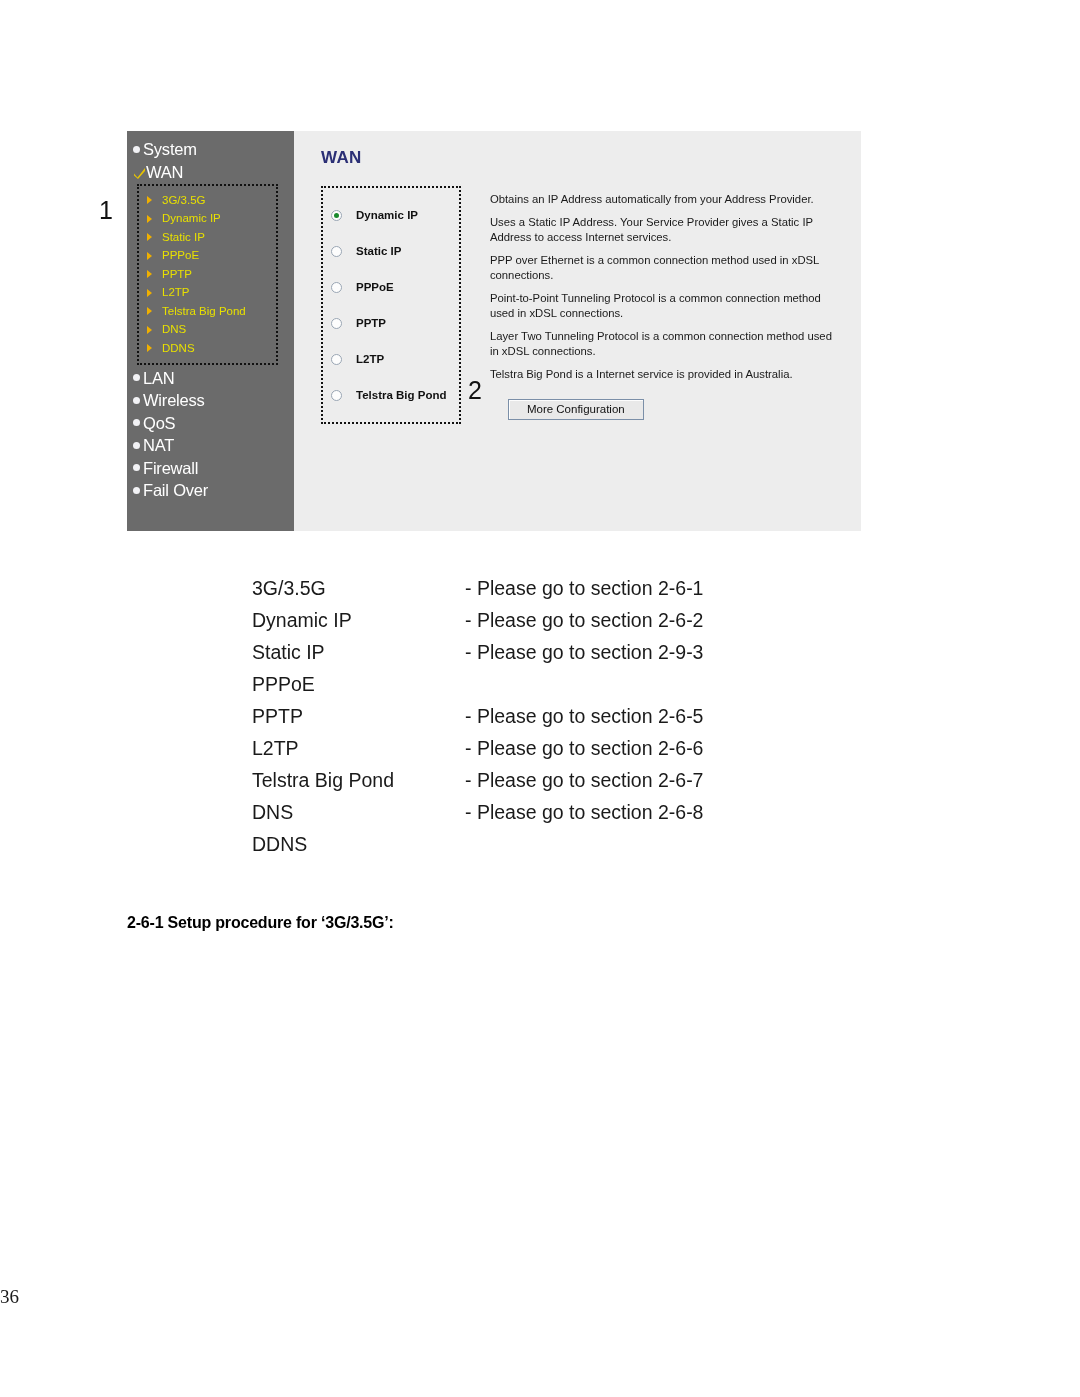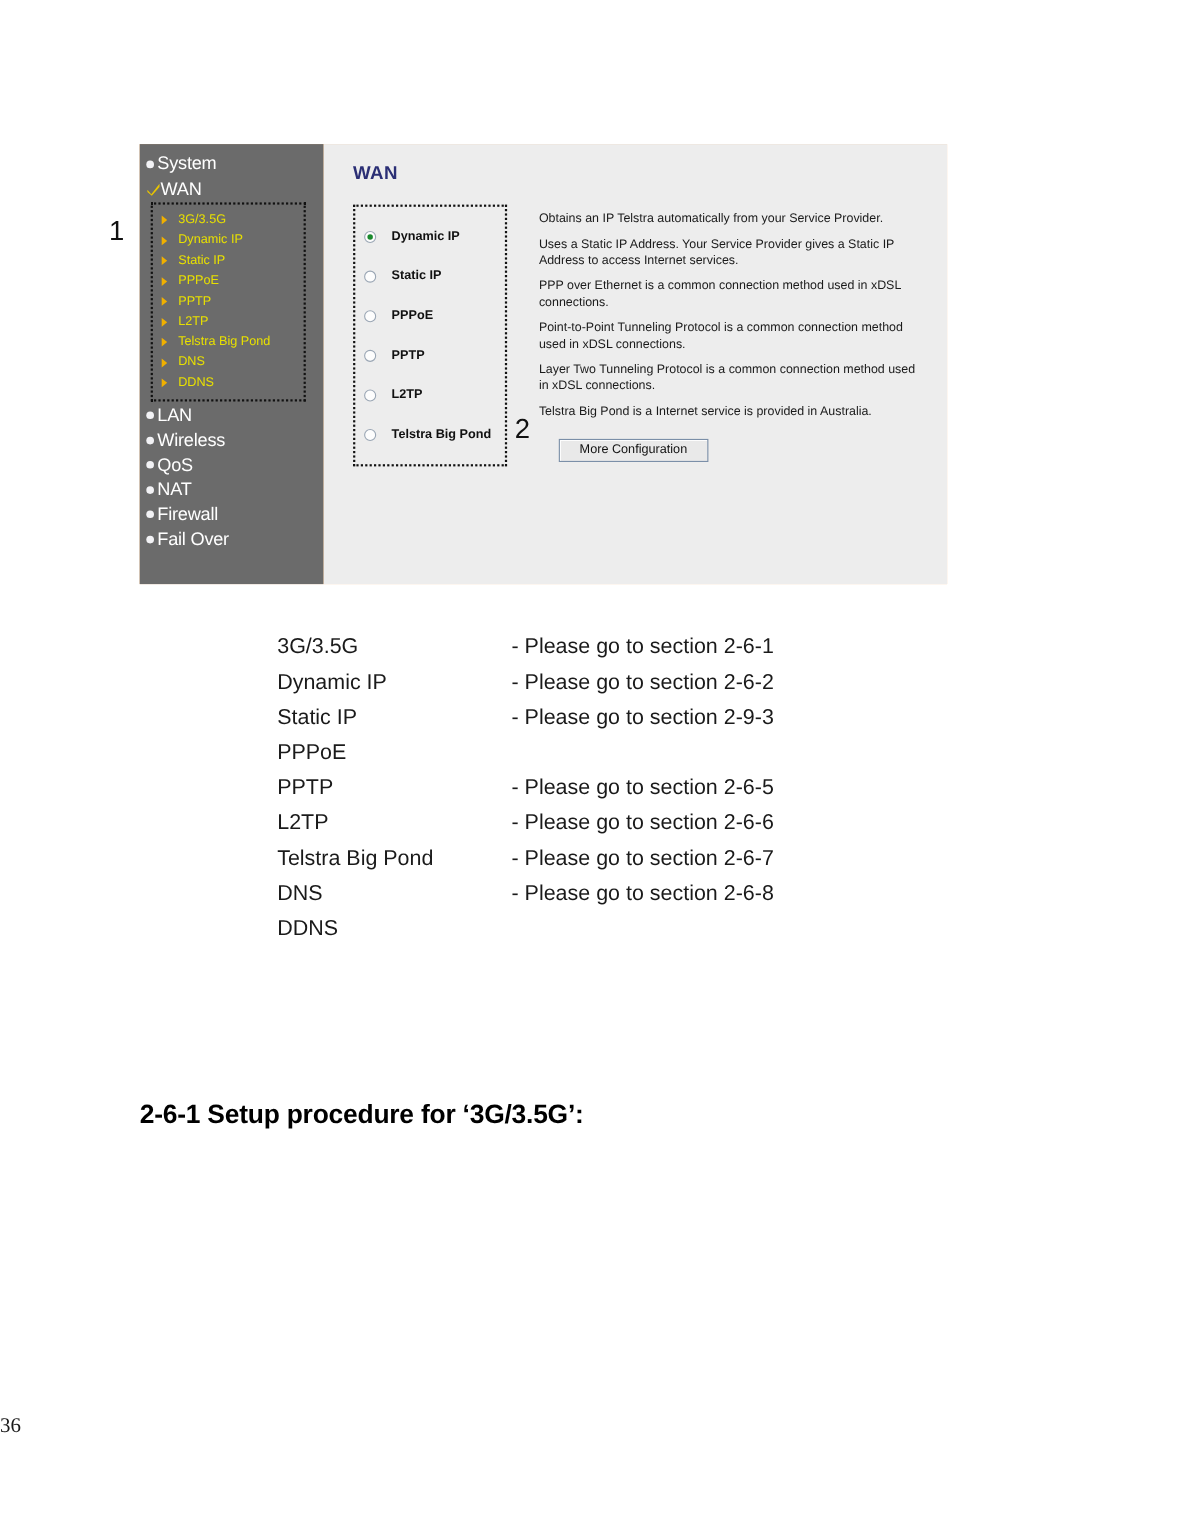--- a/index.html
+++ b/index.html
@@ -17,21 +17,21 @@
   }
 
   
   .shot {
     position: absolute;
     left: 127px;
     top: 131px;
     width: 734px;
     height: 400px;
     display: flex;
-    background: #fdba74;
+    background: #fef9c3;
     box-sizing: border-box;
   }
 
   
   .sidebar {
     width: 167px;
     background: #6b6b6b;
     padding: 7px 0 0 0;
     box-sizing: border-box;
     position: relative;
@@ -206,22 +206,22 @@
     color: #1a1a1a;
     line-height: 32px;
   }
   .ref-name { width: 213px; flex: 0 0 213px; }
   .ref-link { flex: 1 1 auto; }
 
   
   .sect-heading {
     position: absolute;
     left: 127px;
-    top: 1000px;
-    font-size: 24px;
+    top: 914px;
+    font-size: 16px;
     font-weight: bold;
     color: #000;
     letter-spacing: -0.2px;
   }
 
   
   .page-num {
     position: absolute;
     left: 0;
     right: 0;
@@ -348,21 +348,21 @@
         </div>
         <div class="radio-line">
           <span class="radio"></span>
           <span class="radio-label">Telstra Big Pond</span>
         </div>
       </div>
 
       <div class="callout-2">2</div>
 
       <div class="desc-col">
-        <div class="desc">Obtains an IP Telstra automatically from your Service Provider.</div>
+        <div class="desc">Obtains an IP Address automatically from your Address Provider.</div>
         <div class="desc">Uses a Static IP Address. Your Service Provider gives a Static IP Address to access Internet services.</div>
         <div class="desc">PPP over Ethernet is a common connection method used in xDSL connections.</div>
         <div class="desc">Point-to-Point Tunneling Protocol is a common connection method used in xDSL connections.</div>
         <div class="desc">Layer Two Tunneling Protocol is a common connection method used in xDSL connections.</div>
         <div class="desc gap-before">Telstra Big Pond is a Internet service is provided in Australia.</div>
         <div class="more-btn">More Configuration</div>
       </div>
 
     </div>
   </div>

